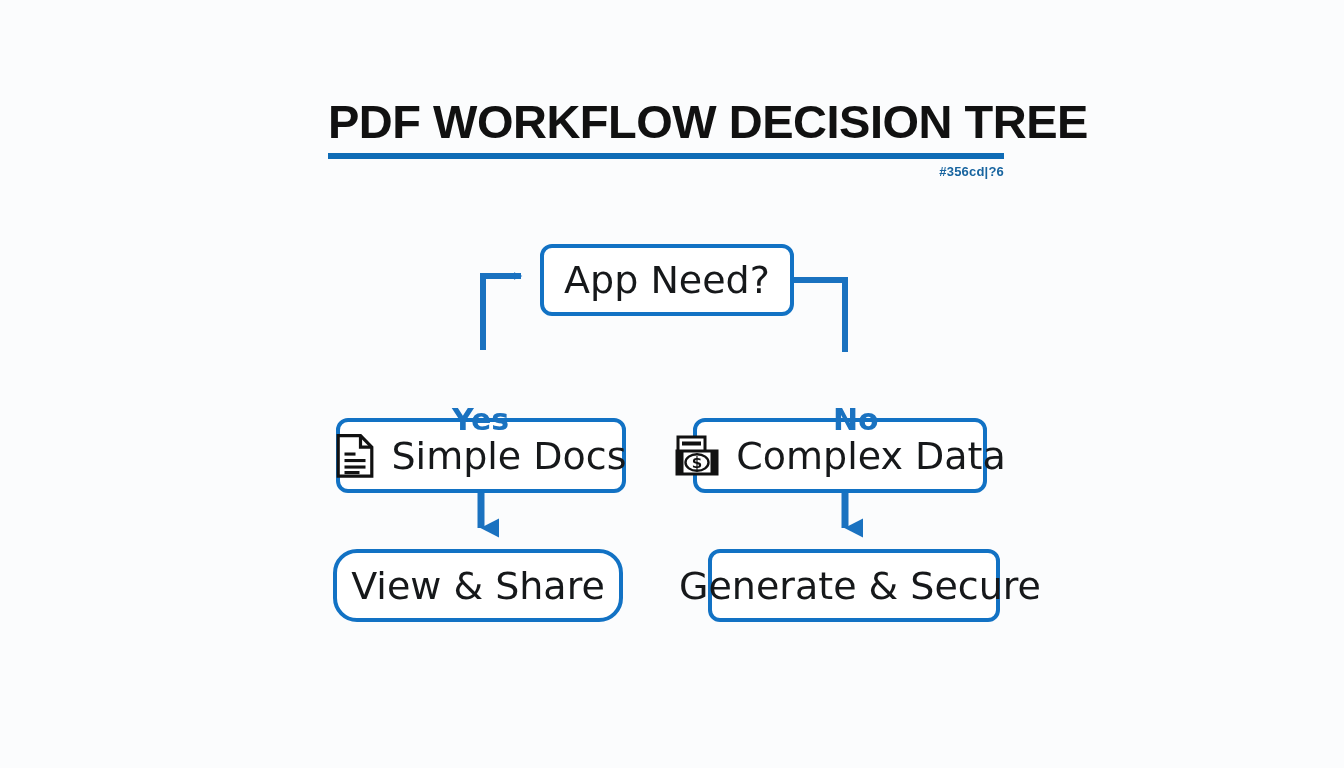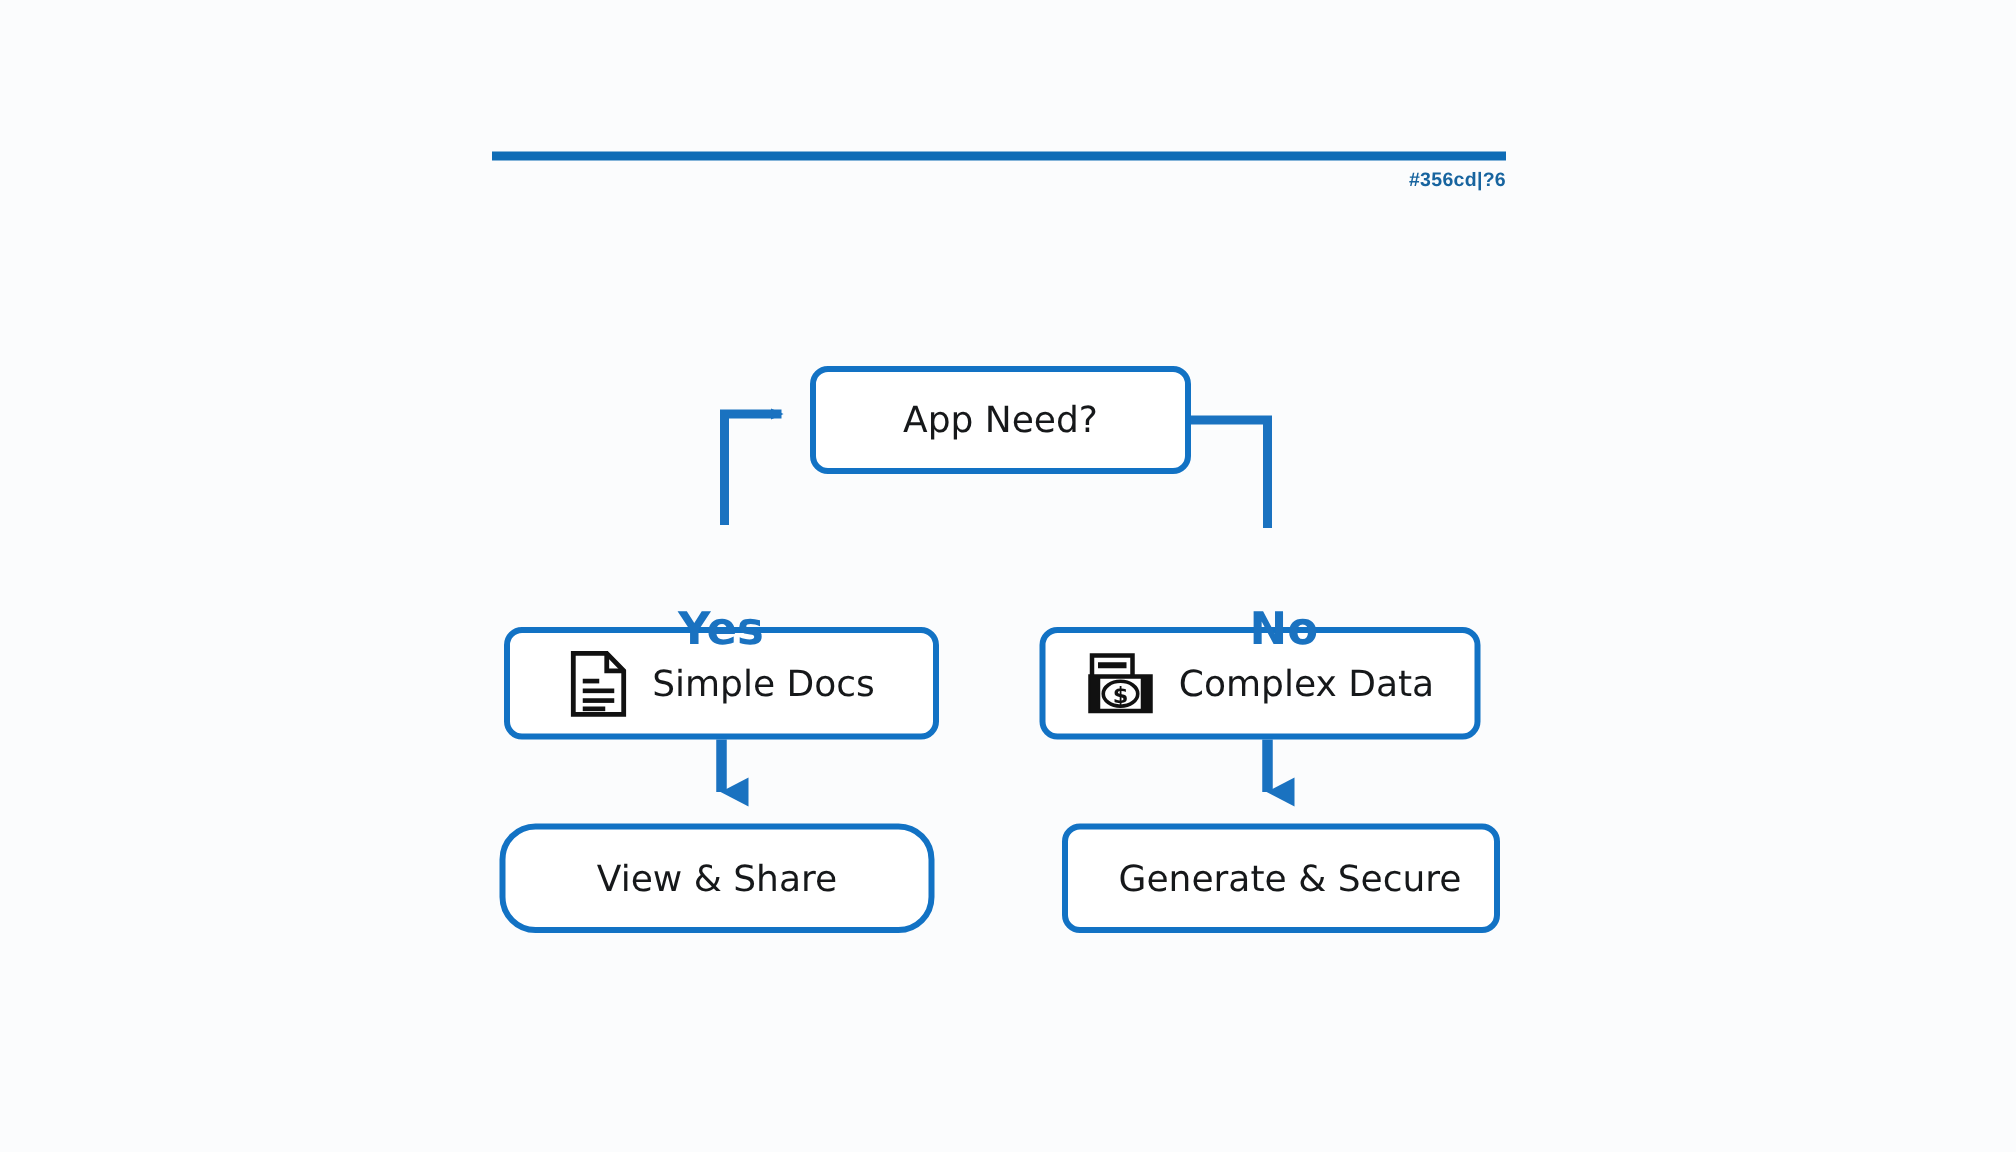--- a/index.html
+++ b/index.html
@@ -63,21 +63,21 @@
     background: #ffffff;
     border: 4px solid #1272c4;
     border-radius: 12px;
     display: flex;
     align-items: center;
     justify-content: center;
     z-index: 3;
   }
   .node-label {
     font-family: "DejaVu Sans", sans-serif;
-    font-size: 24px;
+    font-size: 38px;
     color: #16181a;
     white-space: nowrap;
     line-height: 1;
   }
   .node-inner {
     display: flex;
     align-items: center;
     gap: 16px;
   }
 
@@ -127,20 +127,21 @@
   <g>
     <path d="M481,493 L481,528" fill="none" stroke="#1a72c0" stroke-width="7" marker-end="url(#arrow-down)"></path>
   </g>
 
   <g>
     <path d="M845,493 L845,528" fill="none" stroke="#1a72c0" stroke-width="7" marker-end="url(#arrow-down)"></path>
   </g>
 </svg>
 
 <div class="title-block">
+  <div class="title-text">PDF WORKFLOW DECISION TREE</div>
   <div class="title-rule"></div>
   <div class="title-code">#356cd|?6</div>
 </div>
 
 <div class="node" id="node-app-need">
   <span class="node-label">App Need?</span>
 </div>
 
 <div class="branch-label" id="label-yes">Yes</div>
 

